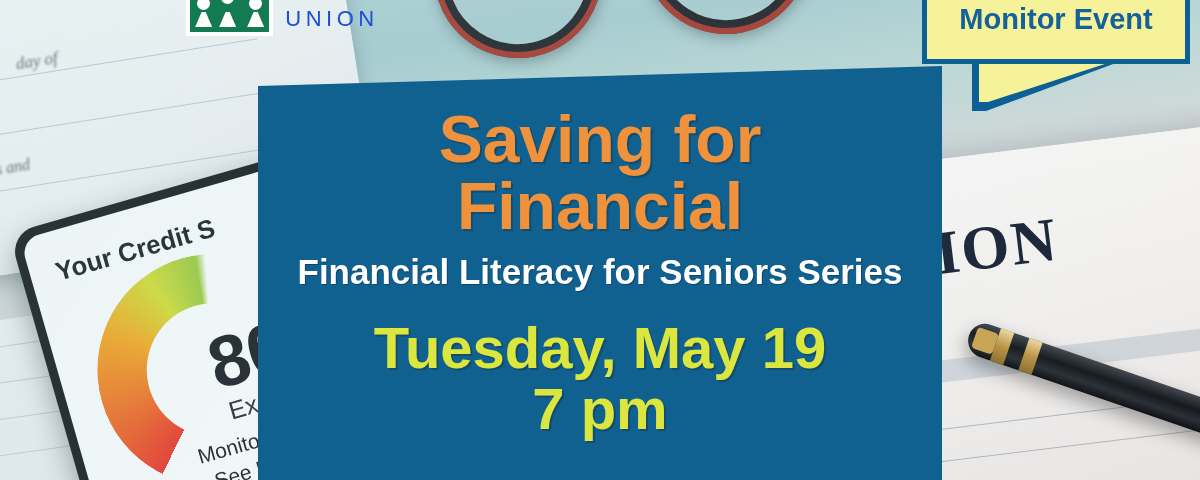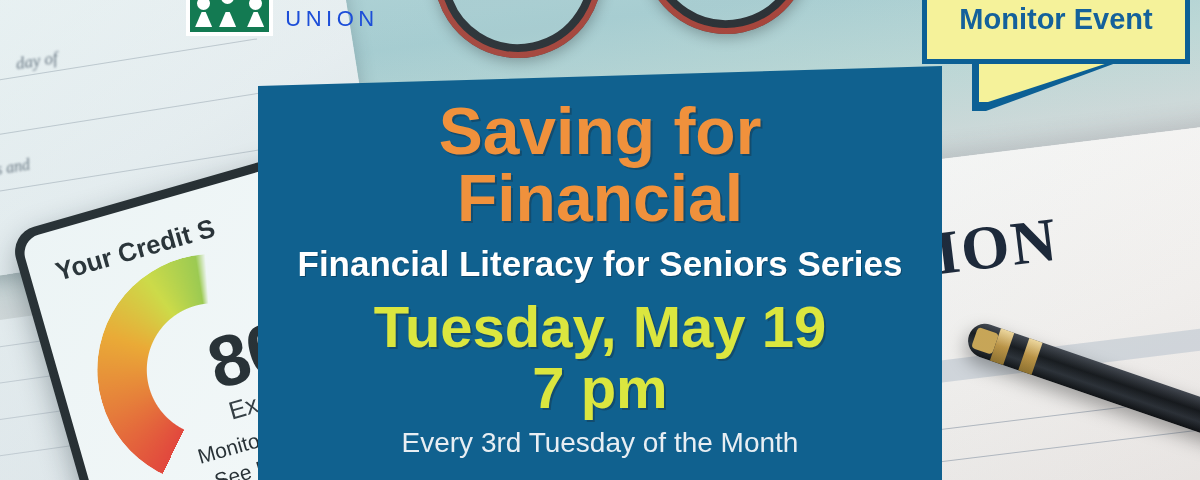--- a/index.html
+++ b/index.html
@@ -195,36 +195,36 @@
     font-size:29px; font-weight:bold; color:#14619b;
   }
 
   
   #event-panel {
     position:absolute; left:258px; top:48px; width:684px; height:432px;
     background:#10618f;
     clip-path:polygon(0 38px, 684px 18px, 684px 432px, 0 432px);
     box-shadow:0 8px 26px rgba(10,40,60,.3);
   }
-  .panel-inner { position:absolute; left:0; top:8px; width:100%; padding:0 22px; }
+  .panel-inner { position:absolute; left:0; top:16px; width:100%; padding:0 22px; }
 
   .ev-title {
     margin-top:42px;
     text-align:center;
     font-size:66px; font-weight:bold; line-height:1.02;
     color:#f0913c;
     text-shadow:2px 2px 0 rgba(20,60,85,.55);
   }
   .ev-subtitle {
     margin-top:11px; text-align:center;
     font-size:35px; font-weight:bold; color:#ffffff;
     text-shadow:1px 1px 0 rgba(10,45,70,.5);
   }
   .ev-date {
-    margin-top:12px; text-align:center;
+    margin-top:25px; text-align:center;
     font-size:58px; font-weight:bold; line-height:1.06;
     color:#dbe63f;
     text-shadow:2px 2px 0 rgba(20,60,85,.55);
   }
   .ev-recurrence {
     margin-top:8px; text-align:center;
     font-size:28px; color:#e8eef3;
   }
 </style>
 </head>
@@ -312,15 +312,14 @@
   <div class="panel-inner">
     <div class="ev-title">
       <div>Saving for</div>
       <div>Financial</div>
     </div>
     <div class="ev-subtitle">Financial Literacy for Seniors Series</div>
     <div class="ev-date">
       <div>Tuesday, May 19</div>
       <div>7 pm</div>
     </div>
-    <div class="ev-recurrence">Every 3rd Tuesday of the Month</div>
   </div>
 </div>
 
 </body></html>

